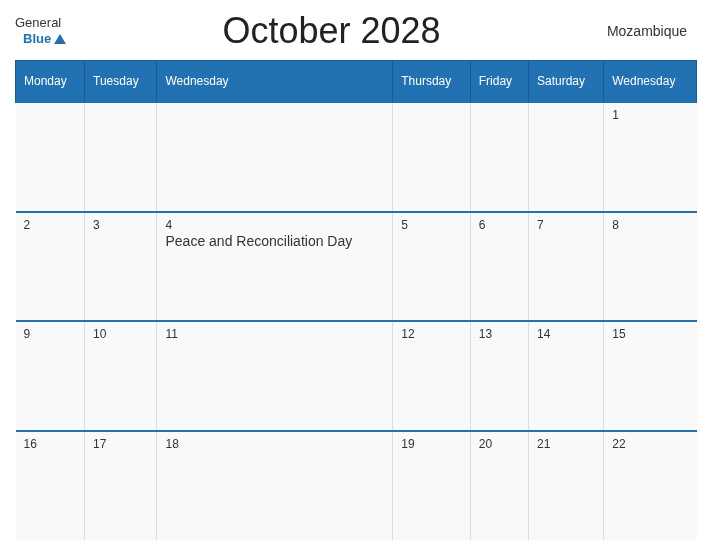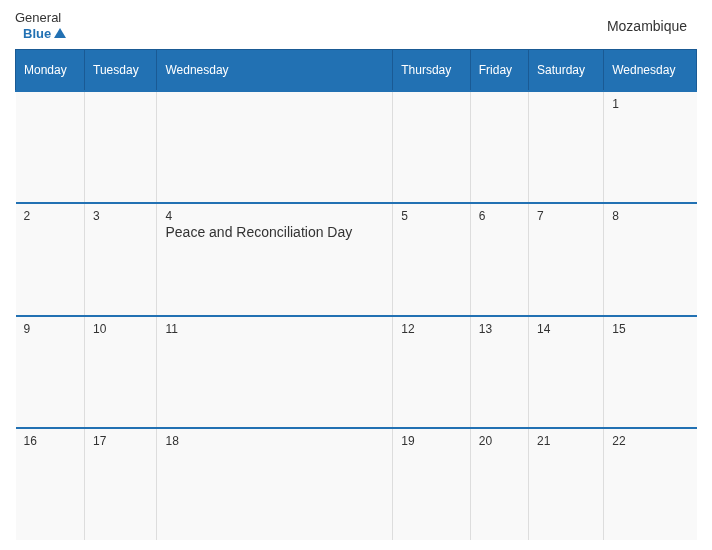--- a/index.html
+++ b/index.html
@@ -113,20 +113,21 @@
     <div class="logo-row">
       <div class="logo-text-container">
         <span style="font-size:13px; color:#333;">General</span>
         <span style="display:flex; align-items:center; gap:2px;padding-left:8px;">
           <span style="font-size:13px; color:#2271b3; font-weight:bold;">Blue</span>
           <span style="display:inline-block; width:0; height:0; border-left:6px solid transparent; border-right:6px solid transparent; border-bottom:10px solid #2271b3; margin-left:1px;"></span>
         </span>
       </div>
     </div>
   </div>
+  <div class="title">October 2028</div>
   <div class="country">Mozambique</div>
 </div>
 
 <table class="calendar">
   <thead>
     <tr>
     <th>Monday</th>
         <th>Tuesday</th>
         <th>Wednesday</th>
         <th>Thursday</th>

